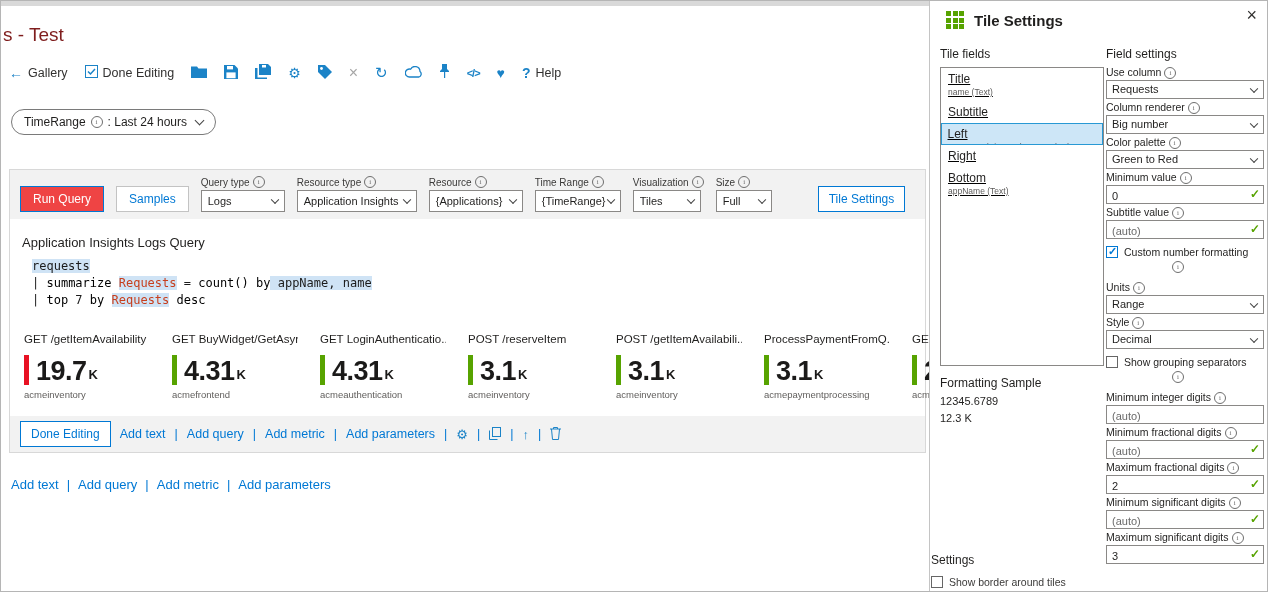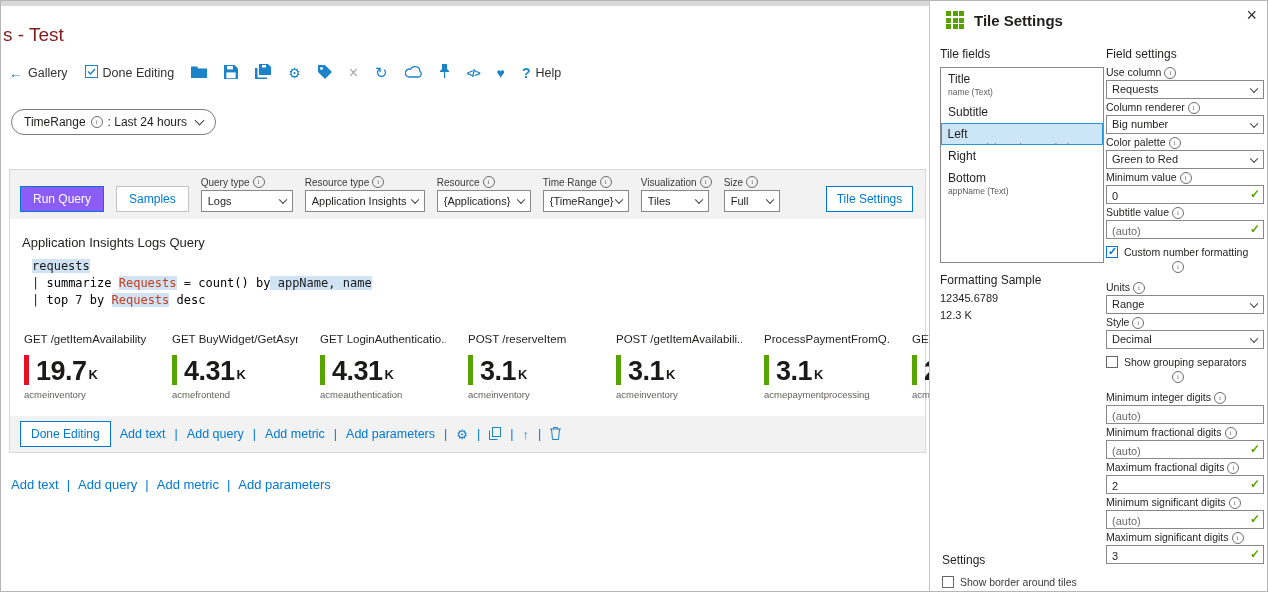--- a/index.html
+++ b/index.html
@@ -21,32 +21,32 @@
         padding:0 12px;height:26px;font-size:12px;color:#201f1e;cursor:pointer;box-sizing:border-box;}
   .chev-inline{display:inline-block;width:6px;height:6px;border-right:1.4px solid #444;border-bottom:1.4px solid #444;
                transform:rotate(45deg);margin:-3px 0 0 4px;}
   
   .info{flex:none;display:inline-block;width:10px;height:10px;border:1px solid #6e6e6e;border-radius:50%;position:relative;}
   .info::before{content:"i";position:absolute;left:0;right:0;top:0;font-size:7px;line-height:10px;text-align:center;
                 color:#6e6e6e;font-family:"Liberation Serif",serif;}
   
   .step{margin:34px 0 0 8px;width:917px;border:1px solid #d8d8d8;background:#fff;box-sizing:border-box;}
   .qbar{display:flex;align-items:flex-end;gap:12px;background:#f2f2f2;padding:6px 10px 7px;}
-  .btn-primary{background:#8b5cf6;color:#fff;font-size:12px;height:24px;padding:0 12px;display:flex;align-items:center;
+  .btn-primary{background:#ef4444;color:#fff;font-size:12px;height:24px;padding:0 12px;display:flex;align-items:center;
                border:1px solid #0078d4;cursor:pointer;}
   .btn-light{background:#fff;color:#0078d4;font-size:12px;height:24px;padding:0 12px;display:flex;align-items:center;
              border:1px solid #c3c3c3;cursor:pointer;}
   .btn-outline{background:#fff;color:#0078d4;border:1px solid #0078d4;height:24px;padding:0 10px;font-size:12px;
                display:flex;align-items:center;margin-left:34px;cursor:pointer;white-space:nowrap;}
   .grp .glabel{font-size:10px;color:#3b3a39;margin-bottom:2px;display:flex;align-items:center;gap:3px;white-space:nowrap;}
   .sel{position:relative;height:22px;background:#fff;border:1px solid #8a8886;font-size:11px;line-height:20px;
        padding:0 18px 0 6px;box-sizing:border-box;color:#201f1e;white-space:nowrap;overflow:hidden;cursor:pointer;}
   .chev{position:absolute;right:6px;top:50%;width:5px;height:5px;border-right:1.3px solid #444;border-bottom:1.3px solid #444;
         transform:translateY(-70%) rotate(45deg);}
-  .w-qt{width:92px;}.w-rt{width:120px;}.w-r{width:94px;}.w-tr{width:86px;}.w-v{width:68px;}.w-s{width:56px;}
+  .w-qt{width:84px;}.w-rt{width:120px;}.w-r{width:94px;}.w-tr{width:86px;}.w-v{width:68px;}.w-s{width:56px;}
   .qlabel{font-size:13px;color:#201f1e;padding:16px 12px 8px;}
   .code{margin:0 0 0 22px;font-family:"DejaVu Sans Mono",monospace;font-size:12px;line-height:17px;color:#1b1b1b;cursor:text;}
   .kw{color:#000000;}
   .red{color:#c73e1d;}
   .hl{background:#cfe3f5;}
   
   .tiles{display:flex;margin:24px 0 0 14px;gap:8px;}
   .tile{width:126px;margin-right:14px;overflow:hidden;flex:none;cursor:pointer;}
   .tile-title{font-size:11.5px;color:#201f1e;white-space:nowrap;overflow:hidden;}
   .tile-vrow{display:flex;align-items:flex-end;margin-top:8px;height:32px;}
@@ -66,21 +66,21 @@
   .bottom-links .sep{font-size:13px;}
   
   .panel{position:absolute;left:928px;top:0;width:340px;height:592px;background:#fff;border-left:1px solid #c4c4c4;box-sizing:border-box;}
   .panel-header{position:relative;padding:10px 0 0 16px;display:flex;align-items:center;gap:10px;}
   .waffle{display:inline-grid;grid-template-columns:repeat(3,5px);grid-gap:1.5px;}
   .waffle i{width:5px;height:5px;background:#57a300;display:block;}
   .panel-title{font-size:15px;font-weight:600;color:#201f1e;}
   .close{position:absolute;right:12px;top:5px;font-size:18px;color:#323130;cursor:pointer;line-height:18px;}
   .seclabel{font-size:12px;color:#201f1e;}
   .leftcol{position:absolute;left:10px;top:46px;width:164px;}
-  .listbox{border:1px solid #8a8886;height:196px;margin-top:6px;background:#fff;box-sizing:border-box;}
+  .listbox{border:1px solid #8a8886;height:299px;margin-top:6px;background:#fff;box-sizing:border-box;text-decoration:underline;}
   .fitem{padding:5px 7px 4px;cursor:pointer;}
   .fitem .fname{font-size:12px;color:#201f1e;line-height:13px;}
   .fitem .fsub{font-size:8.5px;color:#5c5b5a;line-height:10px;margin-top:1px;}
   .fitem.sel{background:#cde6f7;border:1.5px solid #2899d4;padding:3.5px 5.5px 2.5px;}
   .fmtlabel{margin-top:10px;}
   .sample{font-size:11px;color:#201f1e;margin-top:5px;}
   .rightcol{position:absolute;left:176px;top:46px;width:158px;}
   .rc-head{margin-bottom:5px;}
   .rc-grp{margin-bottom:2px;}
   .rc-label{font-size:10.5px;color:#201f1e;display:flex;align-items:center;gap:3px;line-height:13px;white-space:nowrap;}
@@ -89,21 +89,21 @@
   .rc-input{width:100%;height:100%;border:0;outline:0;font-size:11px;padding:0 14px 0 5px;box-sizing:border-box;
             font-family:inherit;color:#201f1e;background:transparent;}
   .rc-input.auto{color:#6a6a6a;}
   .ok{position:absolute;right:3px;top:1px;color:#57a300;font-size:12px;font-weight:bold;}
   .ok::before{content:"\2713";}
   .cbrow{display:flex;align-items:center;gap:6px;margin:7px 0 1px;font-size:10.5px;color:#201f1e;cursor:pointer;}
   .cb{flex:none;width:12px;height:12px;border:1px solid #666;background:#fff;display:inline-block;position:relative;box-sizing:border-box;}
   .cb.checked{border-color:#0078d4;}
   .cb.checked::before{content:"\2713";color:#0078d4;font-size:11px;font-weight:bold;position:absolute;top:-2px;left:1px;}
   .cbinfo{margin:1px 0 4px 66px;}
-  .settings-sec{position:absolute;left:12px;top:552px;width:300px;}
+  .settings-sec{position:absolute;left:1px;top:552px;width:300px;}
   .settings-sec .cbrow{color:#3b3a39;margin-top:9px;}
 </style>
 </head>
 <body>
 
 <div class="screen">
 
   <div class="main">
     <div class="topstrip"></div>
     <div class="page-title">s - Test</div>

